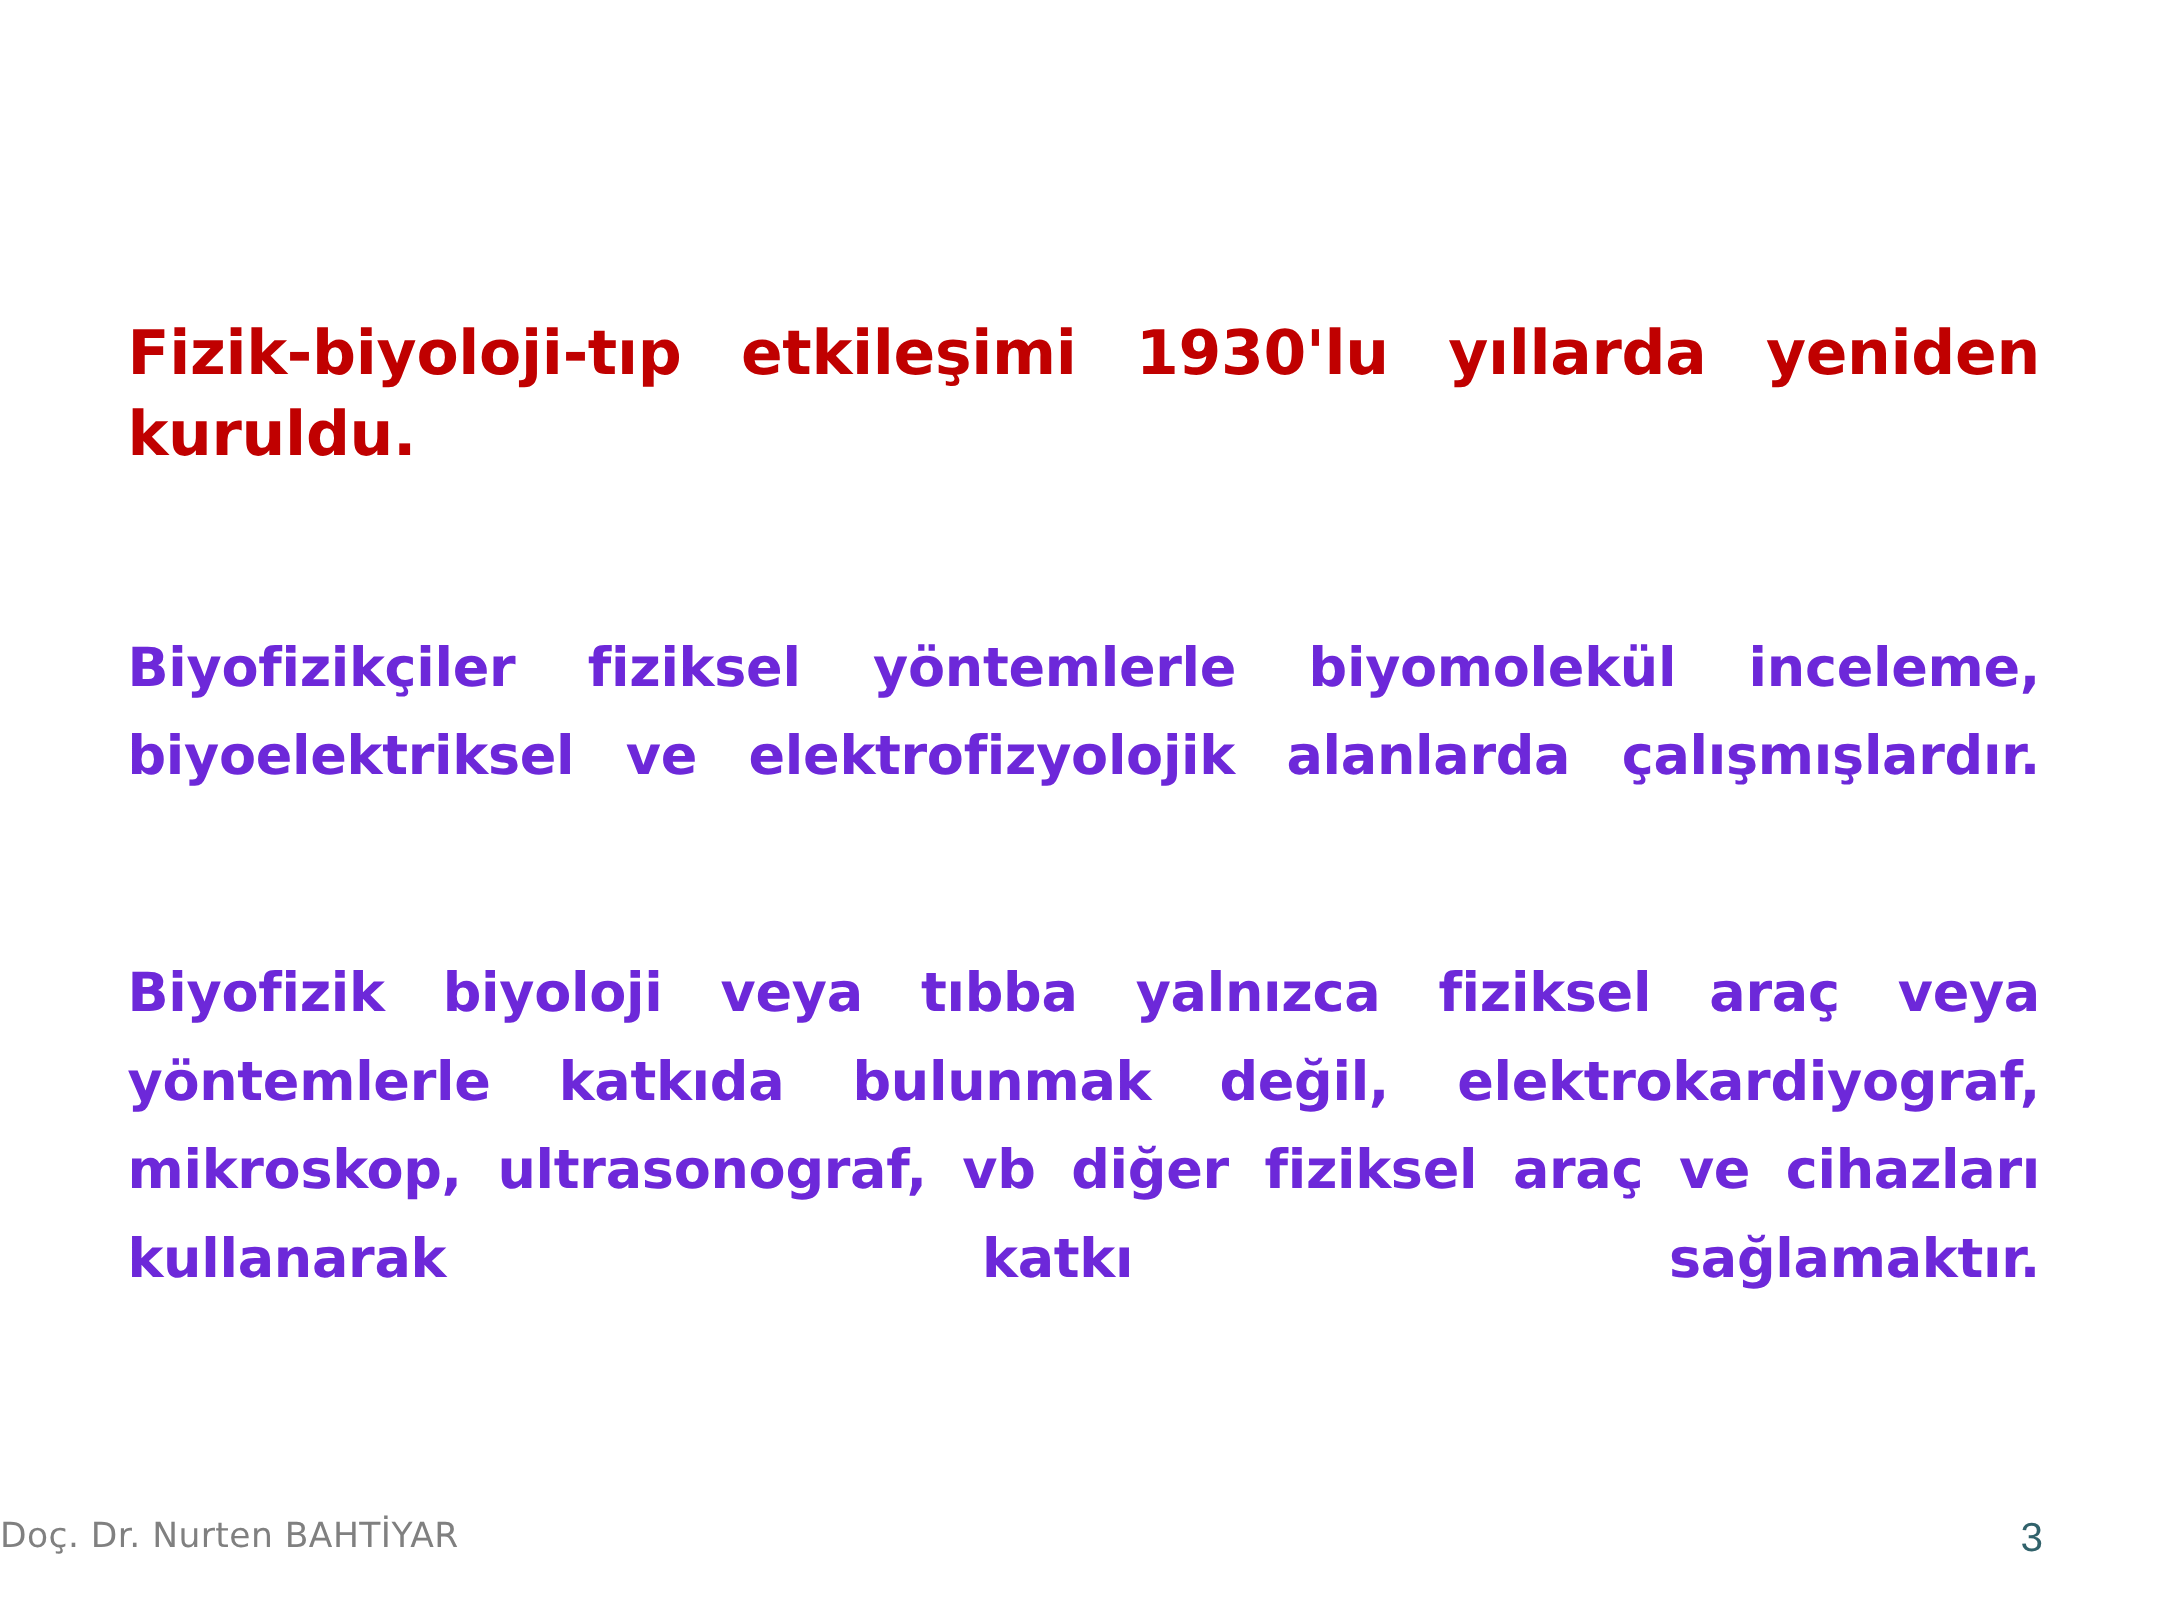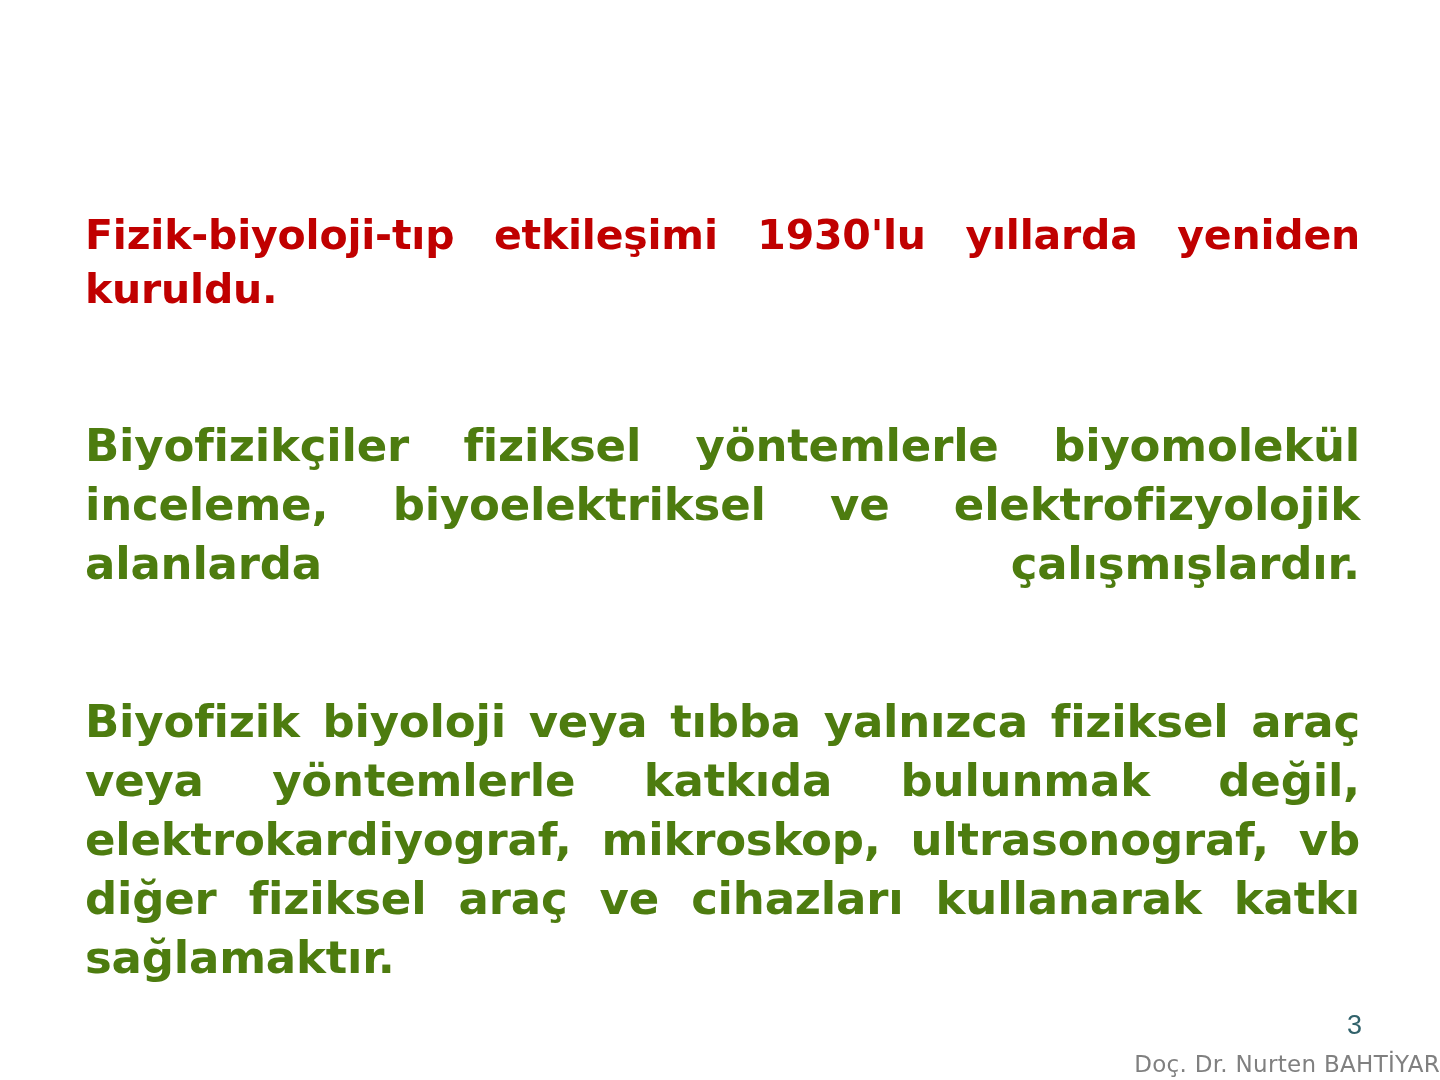--- a/index.html
+++ b/index.html
@@ -52,22 +52,22 @@
   }
 
   .heading {
     color: #C00000;
     font-size: 41px;
     line-height: 54px;
     margin-bottom: 0;
   }
 
   .body-para {
-    color: #4d7c0f;
-    font-size: 45px;
+    color: #6d28d9;
+    font-size: 36px;
     line-height: 59px;
   }
 
   #para-2 {
     margin-top: 46px;
   }
 
   #para-3 {
     margin-top: 40px;
   }
@@ -79,27 +79,26 @@
     top: 1005px;
     width: 1440px;
     height: 50px;
   }
 
   #footer-author {
     position: absolute;
     left: 0;
     top: 6px;
     width: 1440px;
-    text-align: right;
+    text-align: left;
     color: #808080;
     font-size: 23px;
     font-weight: normal;
     letter-spacing: 0.3px;
     font-family: "DejaVu Sans", "Liberation Sans", sans-serif;
-    margin-top: 40px;
   }
 
   #footer-pagenum {
     position: absolute;
     right: 78px;
     top: 5px;
     color: #31626B;
     font-size: 27px;
     font-weight: normal;
     font-family: "Liberation Sans", "DejaVu Sans", sans-serif;

